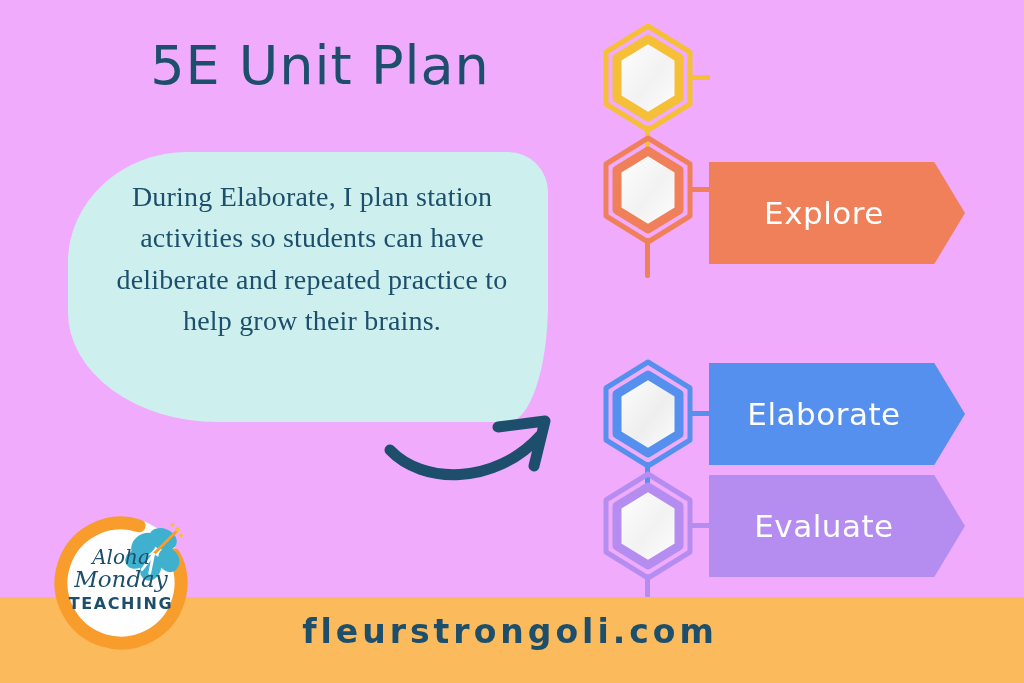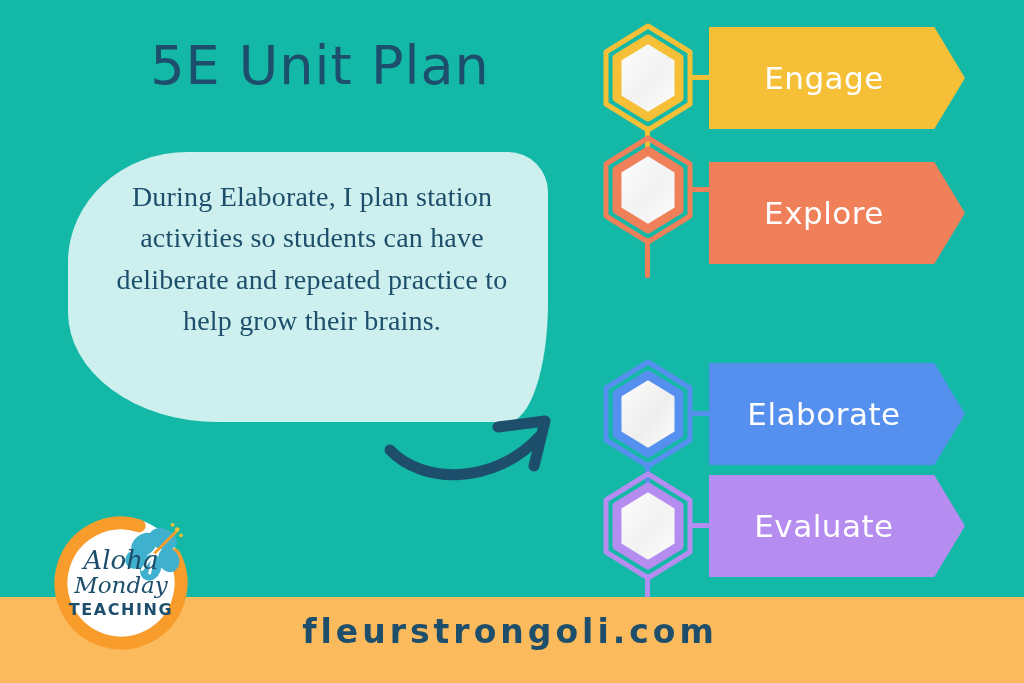--- a/index.html
+++ b/index.html
@@ -10,21 +10,21 @@
     width: 1024px;
     height: 683px;
     background: #ffffff;
     font-family: "DejaVu Sans", sans-serif;
     overflow: hidden;
   }
   #poster {
     position: relative;
     width: 1024px;
     height: 683px;
-    background: #14b8a6;
+    background: #f0abfc;
   }
 
   
   #title {
     position: absolute;
     left: 60px;
     top: 36px;
     width: 520px;
     text-align: center;
     font-family: "DejaVu Sans", sans-serif;
@@ -182,21 +182,21 @@
     top: 42px;
     width: 126px;
     text-align: center;
     line-height: 1.0;
     pointer-events: none;
   }
   .logo-l1 {
     display: block;
     font-family: "DejaVu Serif", serif;
     font-style: italic;
-    font-size: 26px;
+    font-size: 20px;
     color: #1d4e6b;
   }
   .logo-l2 {
     display: block;
     font-family: "DejaVu Serif", serif;
     font-style: italic;
     font-size: 23px;
     color: #1d4e6b;
     margin-top: 1px;
   }
@@ -234,23 +234,20 @@
           <linearGradient id="hg1" x1="0" y1="0" x2="1" y2="1">
             <stop offset="0%" stop-color="#ffffff"></stop>
             <stop offset="55%" stop-color="#f2f2f2"></stop>
             <stop offset="100%" stop-color="#ffffff"></stop>
           </linearGradient>
         </defs>
         <polygon points="48,4 90,30 90,82 48,108 6,82 6,30" fill="none" stroke="#f5c037" stroke-width="5" stroke-linejoin="round"></polygon>
         <polygon points="48,17 79,36 79,76 48,95 17,76 17,36" fill="url(#hg1)" stroke="#f5c037" stroke-width="9" stroke-linejoin="round"></polygon>
       </svg>
       <div class="connector" style="background:#f5c037;"></div>
-      <div class="banner" style="background:#f5c037;">
-        <span class="banner-label">Engage</span>
-      </div>
     </div>
 
     <div class="chain-row" style="top:112px;">
       <div class="vline" style="background:#f0805a;"></div>
       <svg class="hexwrap" viewBox="0 0 96 112">
         <defs>
           <linearGradient id="hg2" x1="0" y1="0" x2="1" y2="1">
             <stop offset="0%" stop-color="#ffffff"></stop>
             <stop offset="55%" stop-color="#f2f2f2"></stop>
             <stop offset="100%" stop-color="#ffffff"></stop>

